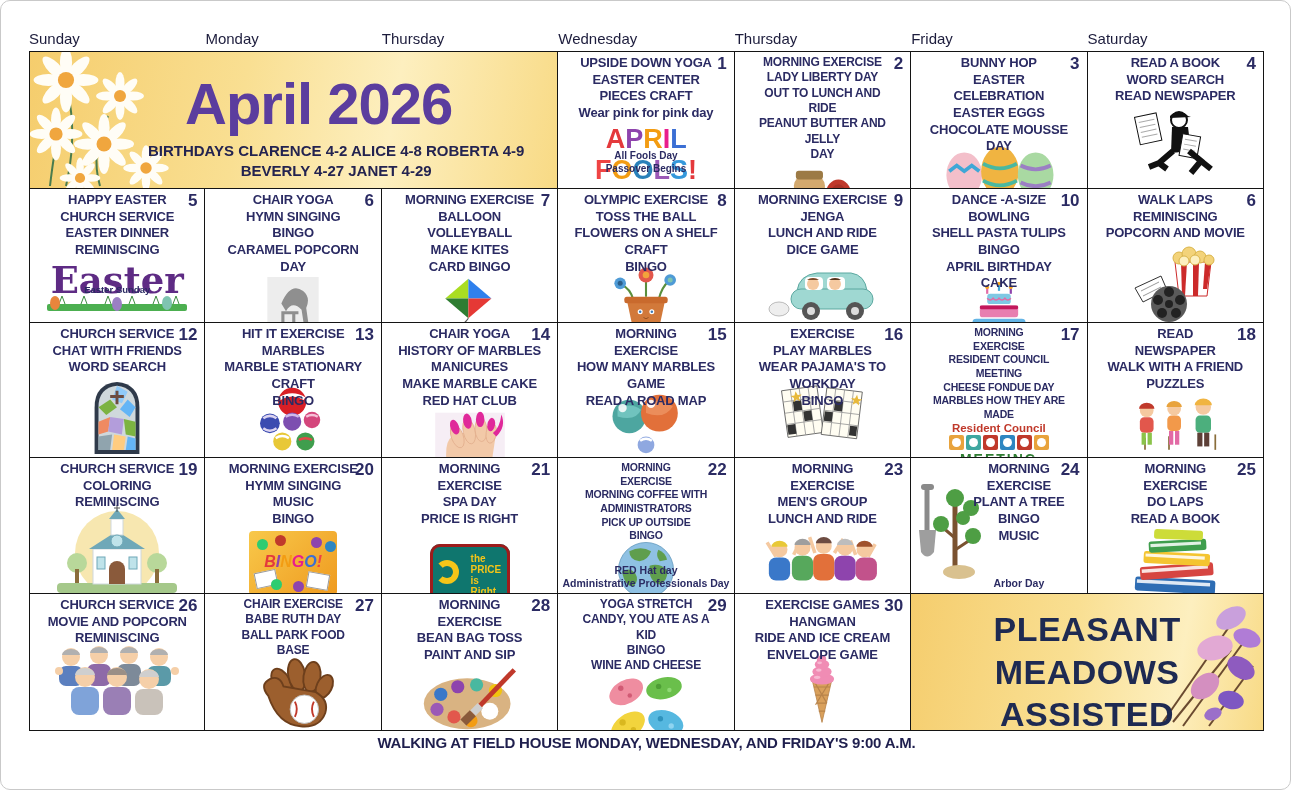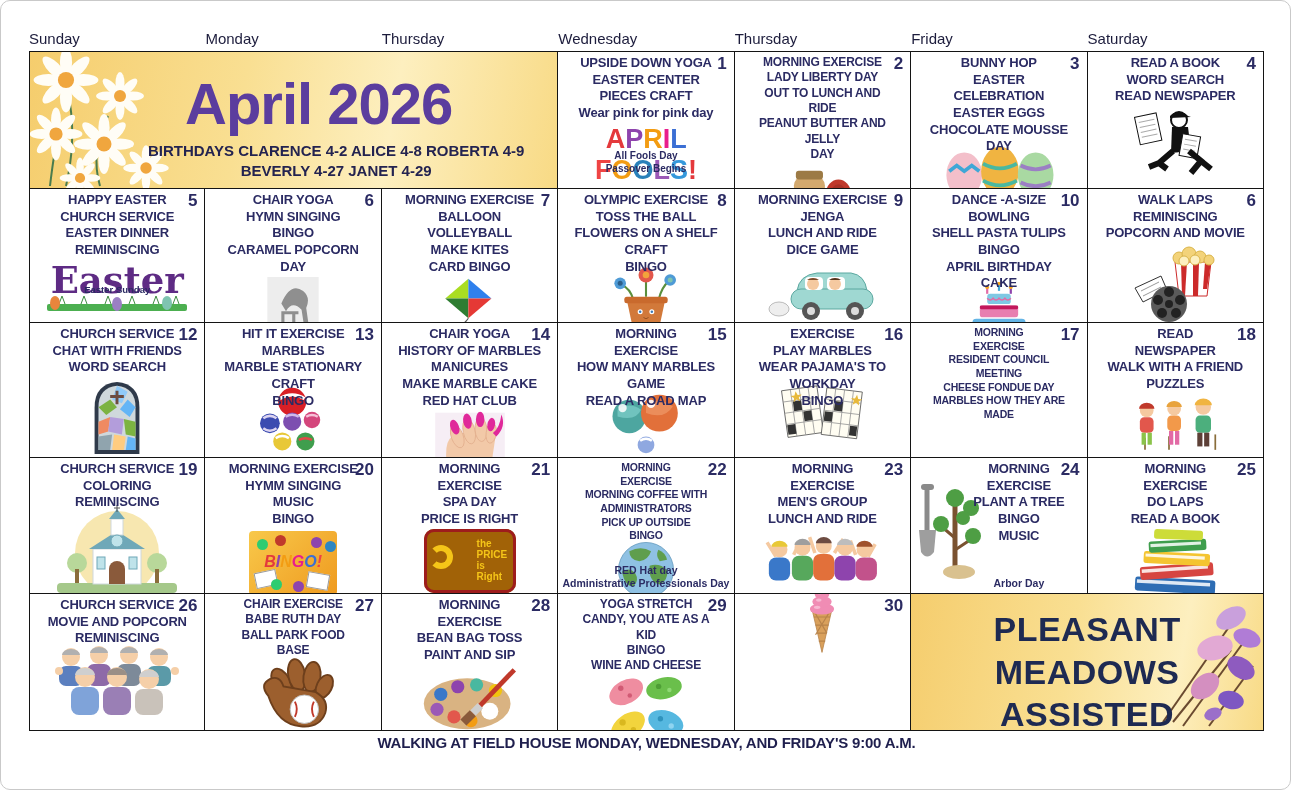--- a/index.html
+++ b/index.html
@@ -52,21 +52,21 @@
   .rc { position: relative; z-index: 2; margin-top: 1px; }
   .rc-t { color: #c0392b; font-weight: 800; font-size: 11.5px; }
   .rc-row { display: flex; justify-content: center; gap: 2px; margin: 1px 0; }
   .rc-sq { width: 15px; height: 15px; border-radius: 2px; display: inline-block; }
   .rc-clk { display: block; width: 9px; height: 9px; background: #fff; border-radius: 50%; margin: 3px auto; }
   .rc-m { color: #2e7d32; font-weight: 800; font-size: 14px; letter-spacing: 2px; }
   .bingo-box { position: relative; width: 88px; height: 64px; margin: 3px auto 0; border-radius: 4px; background: linear-gradient(135deg,#f8c84a,#ef9a1f); }
   .bingo-word { position: absolute; left: 0; right: 0; top: 22px; font-size: 16px; font-weight: 700; font-style: italic; }
   .dot { position: absolute; width: 11px; height: 11px; border-radius: 50%; }
   .card { position: absolute; width: 22px; height: 16px; background: #fff; border: 1px solid #999; }
-  .pir { position: relative; width: 92px; height: 64px; margin: 1px auto 0; background: #a16207; border-radius: 10px; box-shadow: inset 0 0 0 3px #9e1c1c; }
+  .pir { position: relative; width: 80px; height: 64px; margin: 16px auto 0; background: #0f766e; border-radius: 10px; box-shadow: inset 0 0 0 3px #9e1c1c; }
   .pir-s { position: absolute; left: 5px; top: 16px; width: 24px; height: 24px; border: 6px solid #f5c518; border-radius: 50%; border-left-color: transparent; }
   .pir-t { position: absolute; right: 3px; top: 9px; width: 36px; color: #f5c518; font-size: 10px; font-weight: 800; line-height: 1.1; text-align: left; white-space: pre-line; }
   .ico-left { position: absolute; left: 2px; top: 22px; z-index: 1; margin: 0; }
   .banner-cell { grid-column: 6 / 8; background: linear-gradient(100deg,#f5cd6d 0%,#f9df92 45%,#fdefbf 75%,#f8da85 100%); }
   .banner-text { position: relative; z-index: 2; margin-top: 14px; font-size: 34px; font-weight: 600; color: #1e2a52; line-height: 1.25; white-space: pre-line; letter-spacing: 0.5px; }
   .banner-flowers { position: absolute; right: 0; top: 0; z-index: 1; }
   .footer { position: absolute; left: 2px; right: 0; top: 733px; text-align: center; font-size: 15px; font-weight: bold; color: #1f1f4e; letter-spacing: -0.2px; }
 </style>
 </head>
 <body>
@@ -476,20 +476,44 @@
       </div>
 
       <div class="c">
         <span class="num">17</span>
         <div class="txt sm">MORNING
 EXERCISE
 RESIDENT COUNCIL MEETING
 CHEESE FONDUE DAY
 MARBLES HOW THEY ARE
 MADE</div>
+        <div class="rc">
+          <div class="rc-t">Resident Council</div>
+          <div class="rc-row">
+            <span class="rc-sq" style="background:#e8a33d">
+                <span class="rc-clk"></span>
+              </span>
+            <span class="rc-sq" style="background:#3fa7a0">
+                <span class="rc-clk"></span>
+              </span>
+            <span class="rc-sq" style="background:#c0392b">
+                <span class="rc-clk"></span>
+              </span>
+            <span class="rc-sq" style="background:#2e86c1">
+                <span class="rc-clk"></span>
+              </span>
+            <span class="rc-sq" style="background:#c0392b">
+                <span class="rc-clk"></span>
+              </span>
+            <span class="rc-sq" style="background:#e8a33d">
+                <span class="rc-clk"></span>
+              </span>
+          </div>
+          <div class="rc-m">MEETING</div>
+        </div>
       </div>
 
       <div class="c">
         <span class="num">18</span>
         <div class="txt">READ
 NEWSPAPER
 WALK WITH A FRIEND
 PUZZLES</div>
         <svg class="ico" width="110" height="60" viewBox="0 0 110 70">
           <path d="M20,64 v-14" stroke="#8a6d3b" stroke-width="2"></path>
@@ -773,20 +797,24 @@
             <circle cx="26" cy="56" r="3.5" fill="#d9b81f"></circle>
             <circle cx="38" cy="64" r="3" fill="#d9b81f"></circle>
           <ellipse cx="74" cy="56" rx="20" ry="13" transform="rotate(18 74 56)" fill="#56b8e0"></ellipse>
             <circle cx="68" cy="52" r="3" fill="#2f93bd"></circle>
             <circle cx="80" cy="60" r="3" fill="#8fd4f0"></circle>
         </svg>
       </div>
 
       <div class="c">
         <span class="num">30</span>
+        <div class="txt">EXERCISE GAMES
+HANGMAN
+RIDE AND ICE CREAM
+ENVELOPE GAME</div>
         <svg class="ico" width="56" height="74" viewBox="0 0 56 92" style="margin-top:-14px">
           <polygon points="16,38 40,38 28,90" fill="#d9a05b" stroke="#b8834a"></polygon>
           <path d="M18,46 L38,46 M20,56 L36,56 M22,66 L34,66 M24,76 L32,76 M20,42 l14,24 M36,42 l-16,26" stroke="#b8834a" stroke-width="1.5"></path>
           <g fill="#f08cb4">
               <ellipse cx="28" cy="36" rx="15" ry="7"></ellipse>
               <ellipse cx="28" cy="27" rx="12" ry="7"></ellipse>
               <ellipse cx="28" cy="18" rx="9" ry="6"></ellipse>
               <path d="M28,6 q8,2 4,10 l-10,0 q-2,-8 6,-10z"></path>
             </g>
           <g fill="#f7b8d2">

